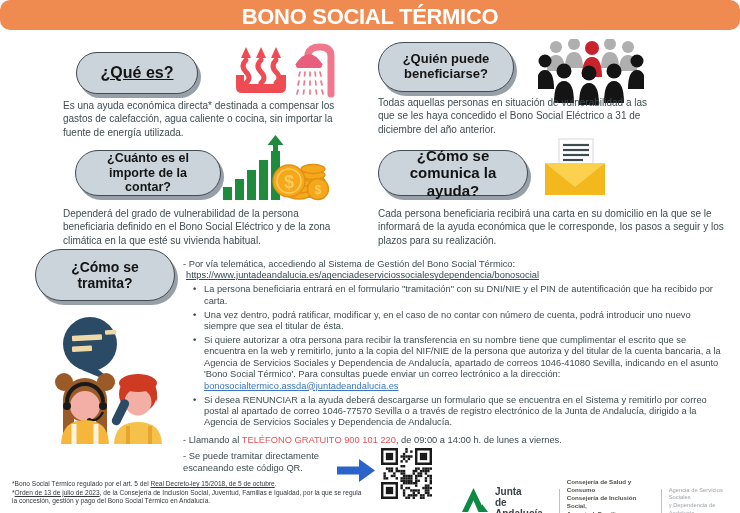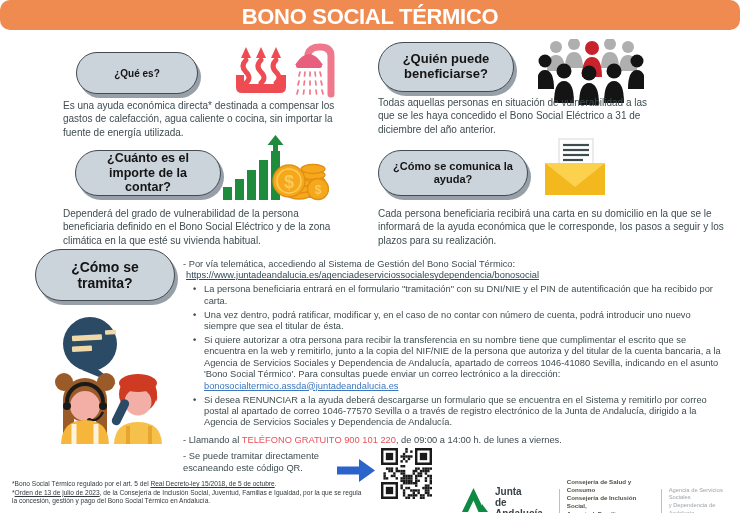--- a/index.html
+++ b/index.html
@@ -47,21 +47,21 @@
 </style>
 </head>
 <body>
 
 <div class="page">
 
   <div class="header">
     <div class="title">BONO SOCIAL TÉRMICO</div>
   </div>
 
-  <div class="pill" style="left:76px; top:52px; width:122px; height:42px; font-size:10px;">
+  <div class="pill" style="left:76px; top:52px; width:122px; height:42px; font-size:16px;text-decoration:underline;">
     <span>¿Qué es?</span>
   </div>
 
   <div class="icon-wrap" style="left:233px; top:45px;">
     <svg width="56" height="52" viewBox="0 0 56 52">
       <g stroke="#EF4B52" stroke-width="5" fill="none" stroke-linecap="round">
         <path d="M13 38 q6 -5 0 -11 q-6 -6 0 -12"></path>
         <path d="M28 38 q6 -5 0 -11 q-6 -6 0 -12"></path>
         <path d="M43 38 q6 -5 0 -11 q-6 -6 0 -12"></path>
       </g>
@@ -166,21 +166,21 @@
         <circle cx="97" cy="54" r="10.5"></circle>
       </g>
       <circle cx="68" cy="46" r="12" fill="none" stroke="#FBCB5A" stroke-width="1.6"></circle>
       <text x="68" y="52.5" font-size="18" font-weight="bold" text-anchor="middle" fill="#FBCB5A" font-family="Liberation Sans, sans-serif">$</text>
       <text x="97" y="58.5" font-size="12" font-weight="bold" text-anchor="middle" fill="#FBCB5A" font-family="Liberation Sans, sans-serif">$</text>
     </svg>
   </div>
 
   <div class="para" style="left:63px; top:207px; width:288px;">Dependerá del grado de vulnerabilidad de la persona beneficiaria definido en el Bono Social Eléctrico y de la zona climática en la que esté su vivienda habitual.</div>
 
-  <div class="pill" style="left:378px; top:150px; width:150px; height:46px; font-size:11px; line-height:1.15;">
+  <div class="pill" style="left:378px; top:150px; width:150px; height:46px; font-size:15px; line-height:1.15;">
     <span>¿Cómo se comunica la ayuda?</span>
   </div>
 
   <div class="icon-wrap" style="left:543px; top:137px;">
     <svg width="64" height="62" viewBox="0 0 64 62">
       <rect x="16" y="2" width="34" height="38" fill="#ffffff" stroke="#D3D8DC"></rect>
       <g stroke="#3E4C50" stroke-width="2.2">
         <line x1="20" y1="8" x2="46" y2="8"></line>
           <line x1="20" y1="13" x2="46" y2="13"></line>
         <line x1="20" y1="18" x2="46" y2="18"></line>

